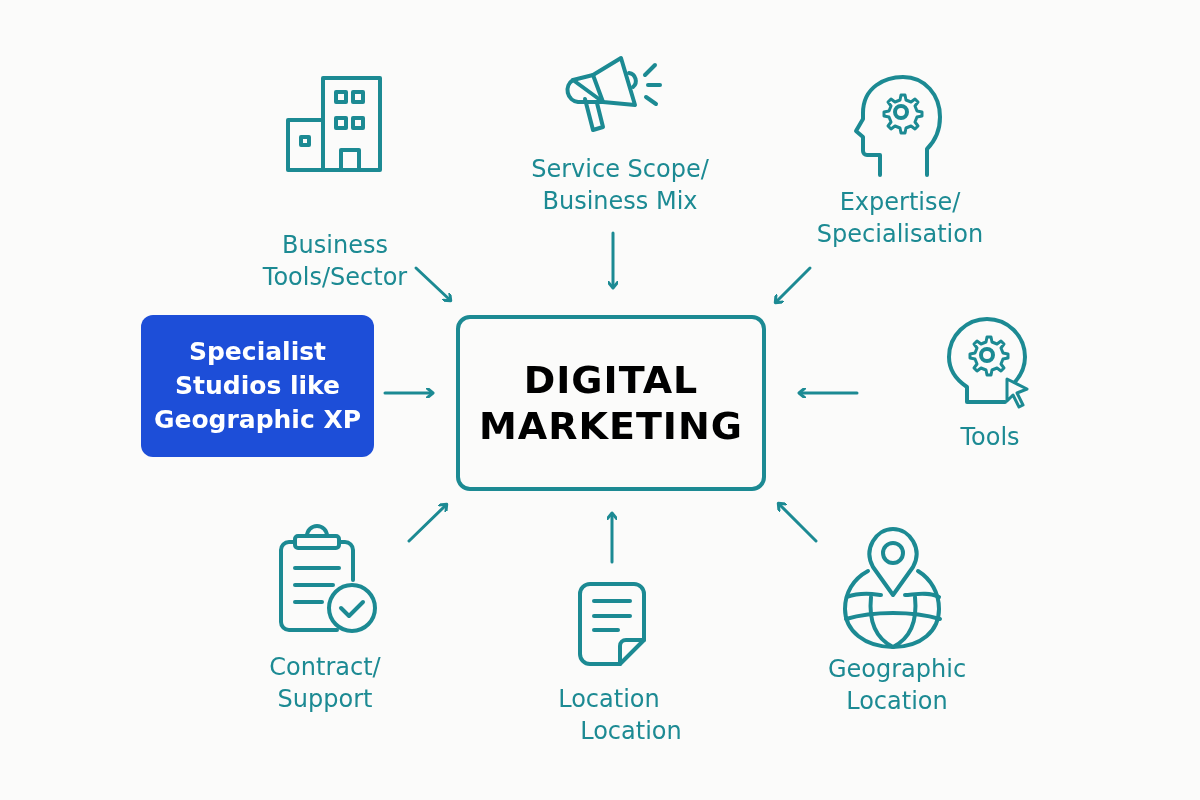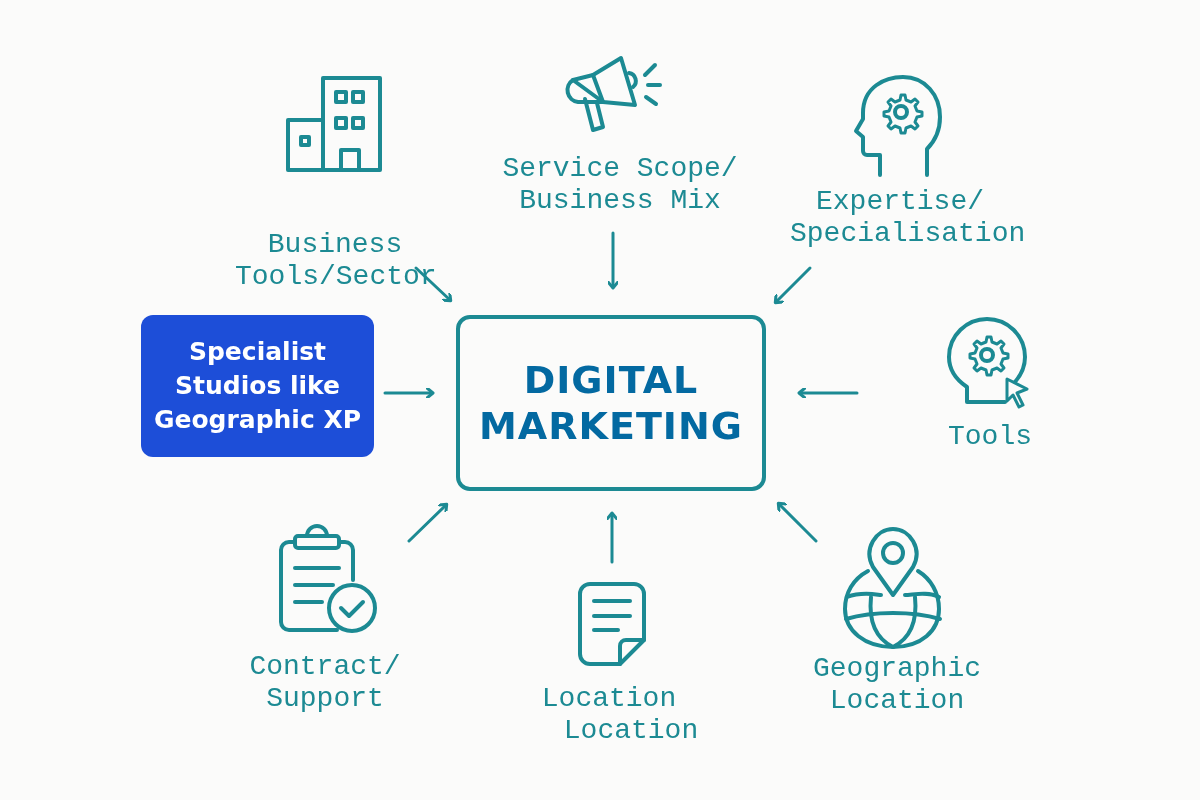--- a/index.html
+++ b/index.html
@@ -1,21 +1,21 @@
 <!DOCTYPE html>
 <html><head>
 <meta charset="utf-8">
 <style>
   html, body { margin:0; padding:0; }
   body { width:1200px; height:800px; background:#fbfbfa; position:relative; overflow:hidden;
          font-family:"DejaVu Sans", "Liberation Sans", sans-serif; color:#1c8a93; }
-  .label { position:absolute; text-align:center; font-size:28px; line-height:32px; font-weight:500; color:#1c8a93; white-space:nowrap;font-family:Liberation Mono, monospace; }
+  .label { position:absolute; text-align:center; font-size:24px; line-height:32px; font-weight:500; color:#1c8a93; white-space:nowrap; }
   .center-box { position:absolute; left:456px; top:315px; width:310px; height:176px; border:4px solid #1c8a93;
                 border-radius:14px; box-sizing:border-box; display:flex; flex-direction:column; justify-content:center; align-items:center; }
-  .center-box span { font-size:38px; line-height:46px; font-weight:bold; color:#0369a1; letter-spacing:1px; }
+  .center-box span { font-size:38px; line-height:46px; font-weight:bold; color:#000000; letter-spacing:1px; }
   .studio-box { position:absolute; left:141px; top:315px; width:233px; height:142px; background:#1d4ed8; border-radius:12px;
                 display:flex; flex-direction:column; justify-content:center; align-items:center; }
   .studio-box span { color:#ffffff; font-size:25px; line-height:34px; font-weight:bold; }
   svg { position:absolute; overflow:visible; }
   .stroke { fill:none; stroke:#1c8a93; stroke-width:4; stroke-linecap:round; stroke-linejoin:round; }
 </style>
 </head>
 <body>
 
 <div class="center-box">

